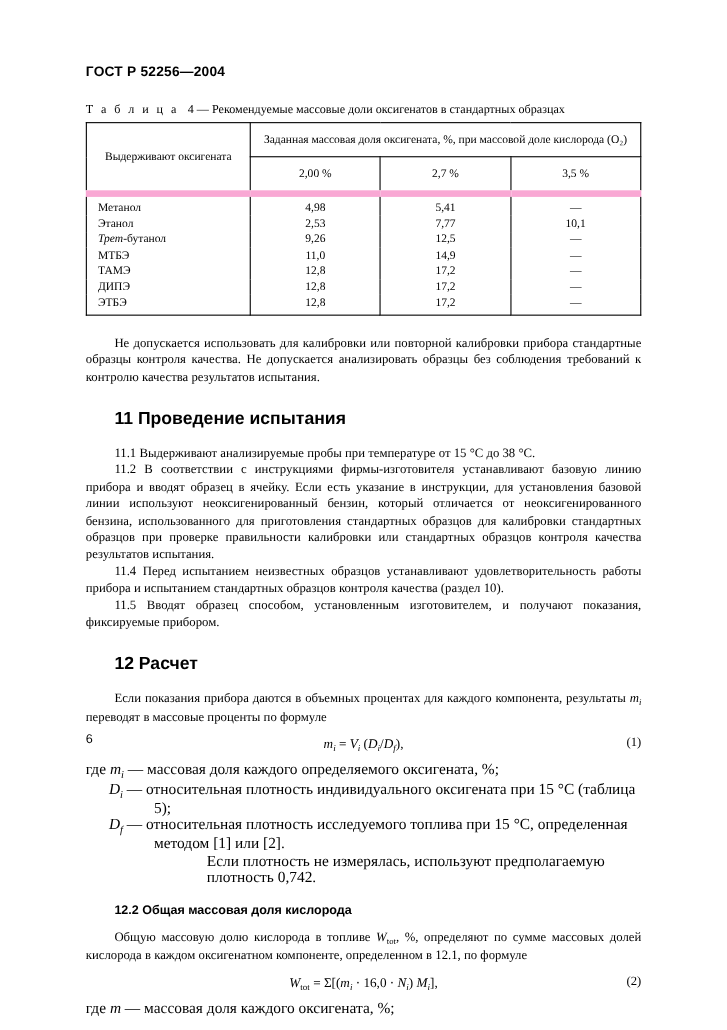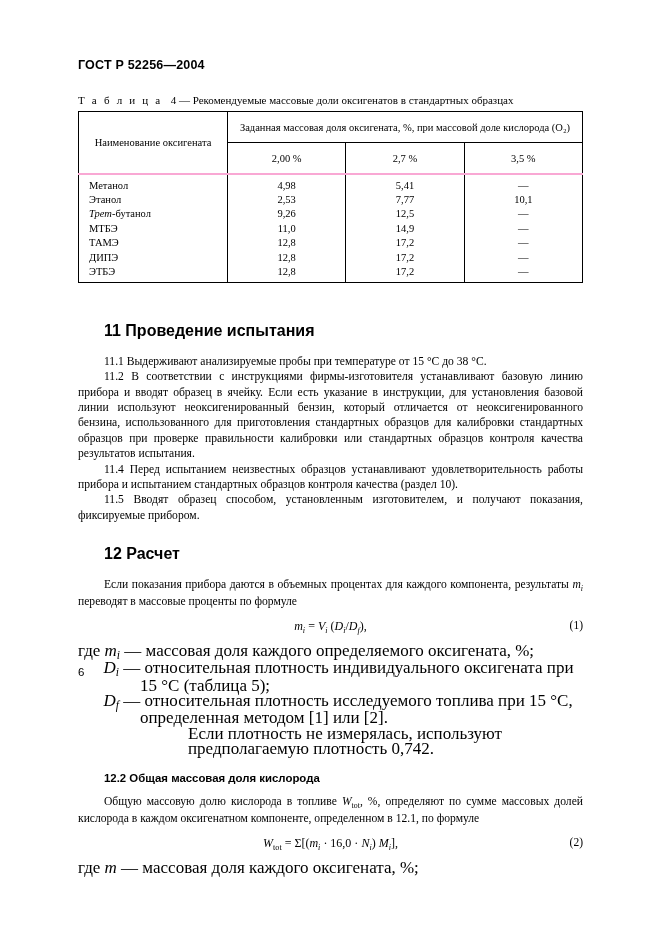--- a/index.html
+++ b/index.html
@@ -70,21 +70,21 @@
     border-bottom: none;
     height: 14.4px;
     padding: 0 4px;
   }
   table.main tbody tr:first-child td {
     padding-top: 3px;
   }
   table.main tbody tr:last-child td {
     padding-bottom: 3px;
   }
-  table.main tbody tr.firstrow td { border-top: 2px solid #f9a8d4; }
+  table.main tbody tr.firstrow td { border-top: 6px solid #f9a8d4; }
   table.main tbody tr.lastrow td { border-bottom: 1px solid #000; }
   .gap-after-table { height: 17px; }
   p.body {
     font-size: 11.6px;
     line-height: 15.4px;
     text-align: justify;
     margin: 0;
     text-indent: 26px;
   }
   .sec-head {
@@ -107,21 +107,21 @@
     font-family: "Liberation Serif", serif;
   }
   .formula .num {
     position: absolute;
     right: 0;
     font-size: 11.5px;
   }
   i { font-style: italic; }
   sub { font-size: 0.68em; vertical-align: baseline; position: relative; top: 3px; }
   .defs {
-    font-size: 17px;
+    font-size: 14px;
     line-height: 15.3px;
   }
   .defs .row {
     display: block;
     margin: 0;
   }
   .defs .indent-hang {
     padding-left: 52px;
     text-indent: -52px;
   }
@@ -151,21 +151,21 @@
 
   <div class="table-caption">
     <span class="sp">Т а б л и ц а</span>
     &nbsp;&nbsp;<span>4</span>
     <span>— Рекомендуемые массовые доли оксигенатов в стандартных образцах</span>
   </div>
 
   <table class="main">
     <thead>
       <tr>
-        <th class="hdr-name" rowspan="2">Наименование оксигената</th>
+        <th class="hdr-name" rowspan="2">Выдерживают оксигената</th>
         <th class="hdr-span" colspan="3">Заданная массовая доля оксигената, %, при массовой доле кислорода (O₂)</th>
       </tr>
       <tr>
         <th class="sub">2,00 %</th>
         <th class="sub">2,7 %</th>
         <th class="sub">3,5 %</th>
       </tr>
     </thead>
     <tbody>
       <tr class="firstrow">
@@ -208,20 +208,21 @@
         <td class="name-cell">ЭТБЭ</td>
         <td>12,8</td>
         <td>17,2</td>
         <td>—</td>
       </tr>
     </tbody>
   </table>
 
   <div class="gap-after-table"></div>
 
+  <p class="body">Не допускается использовать для калибровки или повторной калибровки прибора стандартные образцы контроля качества. Не допускается анализировать образцы без соблюдения требований к контролю качества результатов испытания.</p>
 
   <div class="sec-head">11  Проведение испытания</div>
 
   <p class="body">11.1  Выдерживают анализируемые пробы при температуре от 15 °С до 38 °С.</p>
   <p class="body">11.2  В соответствии с инструкциями фирмы-изготовителя устанавливают базовую линию прибора и вводят образец в ячейку. Если есть указание в инструкции, для установления базовой линии используют неоксигенированный бензин, который отличается от неоксигенированного бензина, использованного для приготовления стандартных образцов для калибровки стандартных образцов при проверке правильности калибровки или стандартных образцов контроля качества результатов испытания.</p>
   <p class="body">11.4  Перед испытанием неизвестных образцов устанавливают удовлетворительность работы прибора и испытанием стандартных образцов контроля качества (раздел 10).</p>
   <p class="body">11.5  Вводят образец способом, установленным изготовителем, и получают показания, фиксируемые прибором.</p>
 
   <div class="sec-head">12  Расчет</div>
 

